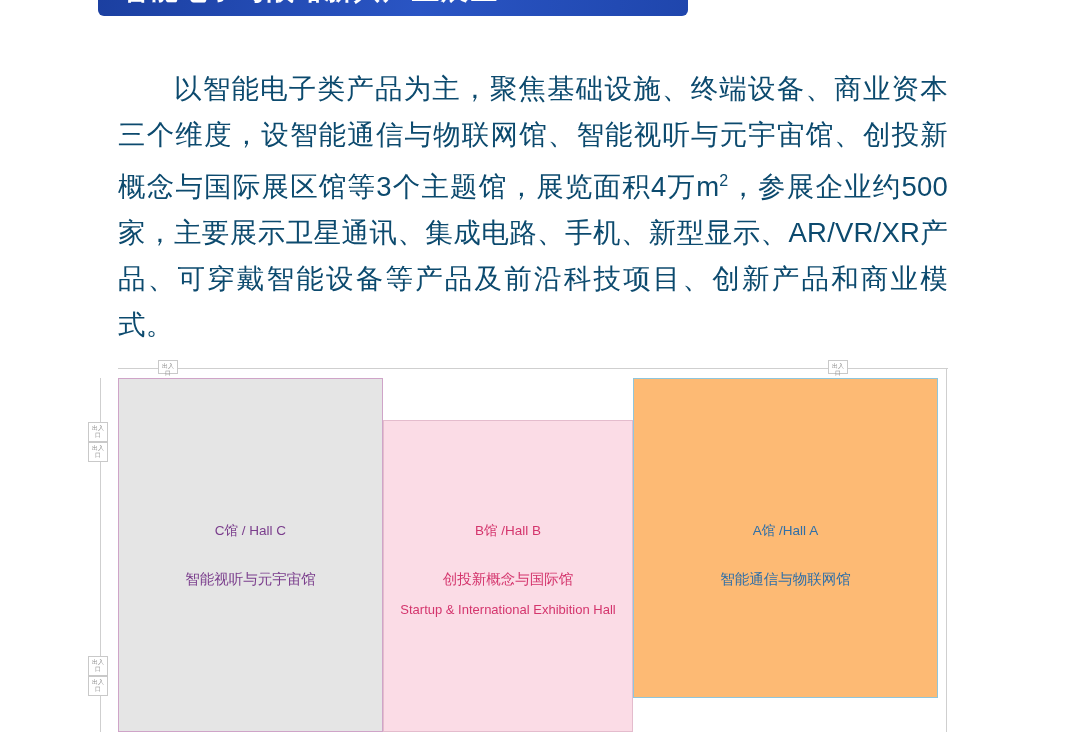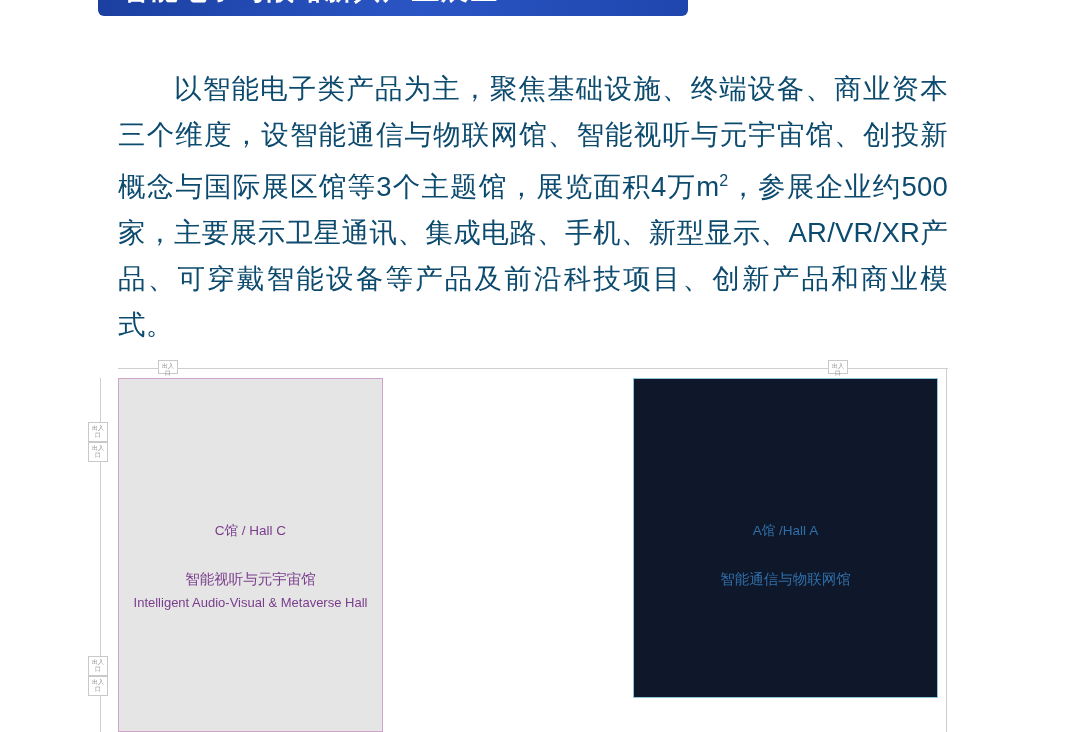--- a/index.html
+++ b/index.html
@@ -103,41 +103,41 @@
     width: 250px;
     height: 312px;
     background: #fbdce6;
     border-color: #e4bccd;
   }
   #hall-a {
     left: 545px;
     top: 18px;
     width: 305px;
     height: 320px;
-    background: #0f172a;
+    background: #fdba74;
     border-color: #8fc6dc;
   }
 
   .hall-labels {
     position: absolute;
     left: 0;
     right: 0;
     top: 143px;
     text-align: center;
   }
   #hall-b .hall-labels { top: 101px; }
   #hall-a .hall-labels { top: 143px; }
 
   .hall-code {
     font-size: 13.5px;
     margin-bottom: 30px;
   }
   .hall-name-cn {
     font-size: 14.5px;
-    margin-bottom: 6px;
+    margin-bottom: 13px;
   }
   .hall-name-en {
     font-size: 13px;
   }
   #hall-c .hall-code,
   #hall-c .hall-name-cn,
   #hall-c .hall-name-en { color: #7a3d8c; }
   #hall-b .hall-code,
   #hall-b .hall-name-cn,
   #hall-b .hall-name-en { color: #d4356d; }
@@ -176,24 +176,30 @@
       <span>出入口</span>
     </div>
   <div class="guide-box" style="left:0px; top:316px; width:20px; height:20px;">
       <span>出入口</span>
     </div>
 
   <div class="hall" id="hall-c">
     <div class="hall-labels">
       <div class="hall-code">C馆 / Hall C</div>
       <div class="hall-name-cn">智能视听与元宇宙馆</div>
-      <div class="hall-name-en">Intelligent Audio-Visual &amp; Metaverse Hall</div>
     </div>
   </div>
 
+  <div class="hall" id="hall-b">
+    <div class="hall-labels">
+      <div class="hall-code">B馆 /Hall B</div>
+      <div class="hall-name-cn">创投新概念与国际馆</div>
+      <div class="hall-name-en">Startup &amp; International Exhibition Hall</div>
+    </div>
+  </div>
 
   <div class="hall" id="hall-a">
     <div class="hall-labels">
       <div class="hall-code">A馆 /Hall A</div>
       <div class="hall-name-cn">智能通信与物联网馆</div>
     </div>
   </div>
 
 </div>
 

